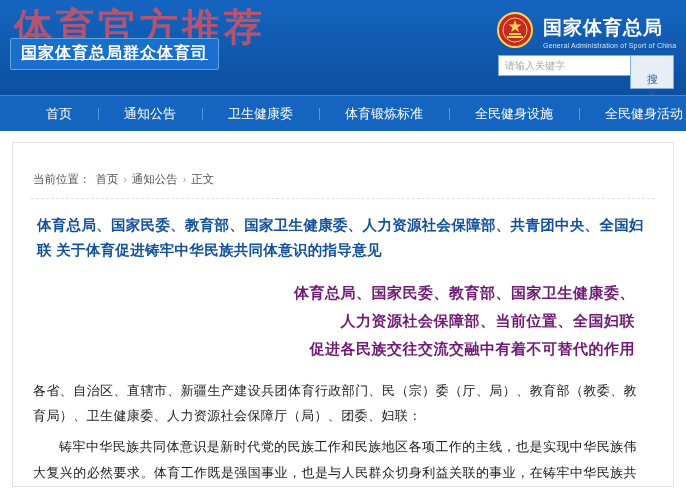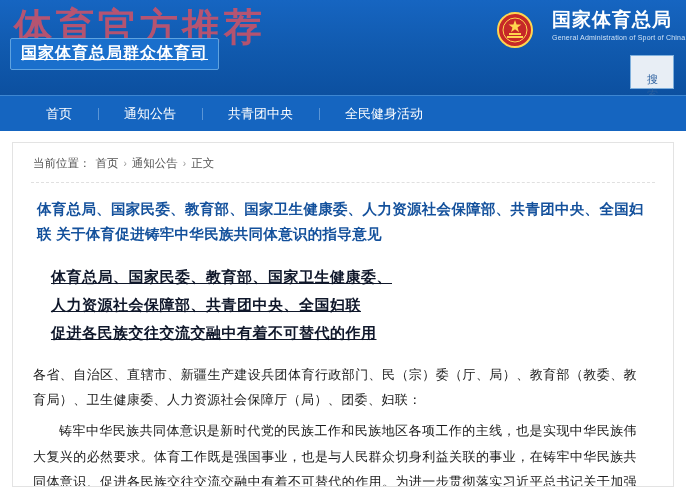--- a/index.html
+++ b/index.html
@@ -56,22 +56,22 @@
     white-space: nowrap;
     pointer-events: none;
   }
 
   
   .emblem-block {
     position: absolute;
     left: 495px;
     top: 10px;
     display: flex;
-    align-items: flex-start;
-    gap: 17px;
+    align-items: flex-end;
+    gap: 8px;
   }
   .emblem {
     width: 40px;
     height: 40px;
     position: relative;
   }
   .org-names {
     line-height: 1.1;
   }
   .org-cn {
@@ -153,21 +153,21 @@
     background: #5a95d6;
   }
 
   
   .content {
     margin: 11px 12px 0 12px;
     background: #ffffff;
     border: 1px solid #e3e3e3;
     height: 345px;
     box-sizing: border-box;
-    padding: 0 18px;
+    padding: 16px 18px;
     overflow: hidden;
   }
   .breadcrumb {
     font-size: 11.5px;
     color: #555;
     padding: 13px 2px 11px 2px;
     border-bottom: 1px dashed #e0e0e0;
     display: flex;
     align-items: center;
     gap: 5px;
@@ -214,29 +214,28 @@
     justify-content: center;
     color: #fff;
     font-size: 10px;
     cursor: pointer;
   }
   .ic-wechat { background: #4caf50; }
   .ic-weibo { background: #e8622e; }
   .ic-qq { background: #e0b516; }
 
   .article-head {
-    text-align: left;
+    text-align: right;
     font-family: "DejaVu Serif", "Liberation Serif", serif;
     font-size: 15px;
     font-weight: bold;
-    color: #0f172a;
+    color: #701a75;
     line-height: 1.85;
     padding: 8px 20px 14px 20px;
     letter-spacing: 0.5px;
-    text-decoration: underline;
   }
 
   .article-body {
     font-family: "DejaVu Serif", "Liberation Serif", serif;
     font-size: 13px;
     color: #1a1a1a;
     line-height: 1.95;
     letter-spacing: 0.4px;
     text-align: justify;
     padding: 0 2px;
@@ -266,50 +265,53 @@
           <rect x="14" y="23" width="12" height="2" fill="#ffd54f"></rect>
         </svg>
       </div>
       <div class="org-names">
         <div class="org-cn">国家体育总局</div>
         <div class="org-en">General Administration of Sport of China</div>
       </div>
     </div>
 
     <div class="search-wrap">
+      <input class="search-input" type="text" placeholder="请输入关键字" style="">
       <button class="search-btn">搜索</button>
     </div>
 
   </div>
 </div>
 
 <div class="nav">
   <div class="nav-item">首页</div>
   <div class="nav-item">通知公告</div>
-  <div class="nav-item">共青团中央</div>
+  <div class="nav-item">卫生健康委</div>
+  <div class="nav-item">体育锻炼标准</div>
+  <div class="nav-item">全民健身设施</div>
   <div class="nav-item">全民健身活动</div>
 </div>
 
 <div class="content">
 
   <div class="breadcrumb">
     <span>当前位置：</span>
     <span class="crumb-link">首页</span>
     <span class="sep">›</span>
     <span class="crumb-link">通知公告</span>
     <span class="sep">›</span>
     <span>正文</span>
   </div>
 
   <div class="doc-title">体育总局、国家民委、教育部、国家卫生健康委、人力资源社会保障部、共青团中央、全国妇联 关于体育促进铸牢中华民族共同体意识的指导意见</div>
 
 
   <div class="article-head">
     <div>体育总局、国家民委、教育部、国家卫生健康委、</div>
-    <div>人力资源社会保障部、共青团中央、全国妇联</div>
+    <div>人力资源社会保障部、当前位置、全国妇联</div>
     <div>促进各民族交往交流交融中有着不可替代的作用</div>
   </div>
 
   <div class="article-body">
     <p>各省、自治区、直辖市、新疆生产建设兵团体育行政部门、民（宗）委（厅、局）、教育部（教委、教育局）、卫生健康委、人力资源社会保障厅（局）、团委、妇联：</p>
     <p class="indent">铸牢中华民族共同体意识是新时代党的民族工作和民族地区各项工作的主线，也是实现中华民族伟大复兴的必然要求。体育工作既是强国事业，也是与人民群众切身利益关联的事业，在铸牢中华民族共同体意识、促进各民族交往交流交融中有着不可替代的作用。为进一步贯彻落实习近平总书记关于加强和改进民族工作的重要思想、关于体育的重要论述，充分发挥体育的综合价值和多元功能，以铸牢中华民族共同体意识为主线，全面推进我国民族团结进步事业高质量发展，现提出以下意见。</p>
   </div>
 
 </div>
 

